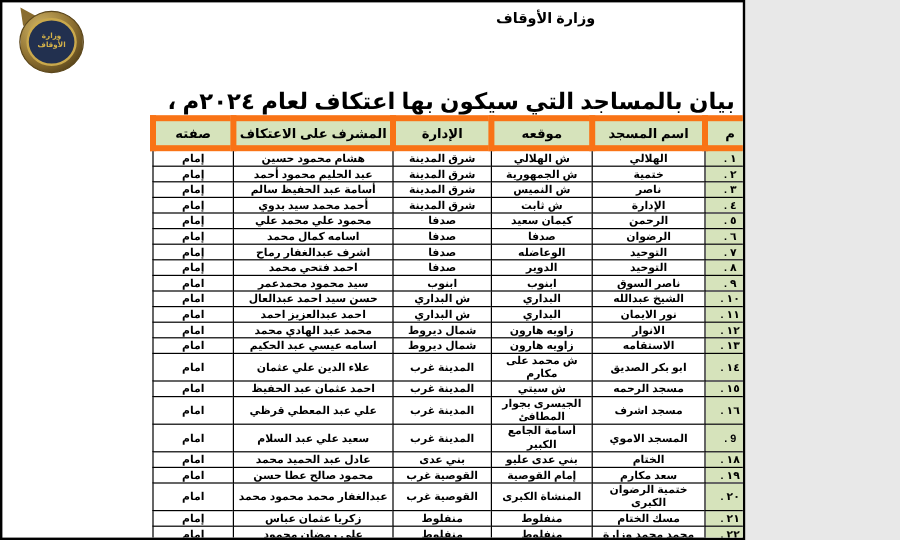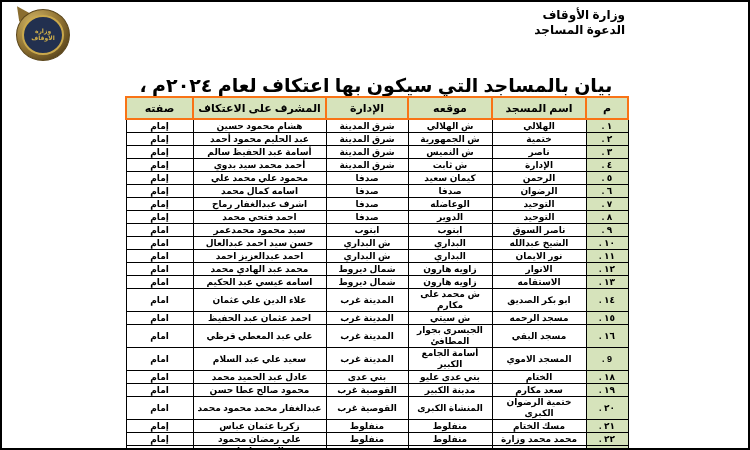--- a/index.html
+++ b/index.html
@@ -1,17 +1,17 @@
 <!DOCTYPE html>
 <html lang="ar"><head>
 <meta charset="utf-8">
 <style>
   html,body{margin:0;padding:0;background:#e8e8e8;}
   .page{
-    position:relative;width:750px;height:450px;background:#fff;
+    position:relative;width:621px;height:450px;background:#fff;
     border:2px solid #000;box-sizing:border-box;overflow:hidden;
     font-family:"Liberation Sans","DejaVu Sans",sans-serif;
   }
   
   .logo{position:absolute;top:4px;left:10px;width:64px;height:58px;}
   .logo .flag{
     position:absolute;top:-1px;left:2px;width:0;height:0;
     border-left:7px solid transparent;border-right:7px solid transparent;
     border-bottom:14px solid #8a6d2f;transform:rotate(-35deg);
   }
@@ -42,21 +42,21 @@
     position:absolute;top:94px;left:123px;width:502px;
     border-collapse:collapse;direction:rtl;table-layout:fixed;
   }
   table.mosques col.w0{width:42px;}
   table.mosques col.w1{width:94px;}
   table.mosques col.w2{width:84px;}
   table.mosques col.w3{width:82px;}
   table.mosques col.w4{width:133px;}
   table.mosques col.w5{width:67px;}
   table.mosques th{
-    background:#d6e3bb;border:2px solid #f97316;font-size:11px;font-weight:bold;
+    background:#d6e3bb;border:5px solid #f97316;font-size:11px;font-weight:bold;
     height:20px;padding:0 2px;text-align:center;color:#000;
   }
   table.mosques td{
     border:1px solid #000;font-size:9px;font-weight:bold;text-align:center;
     padding:0 2px;height:12px;line-height:11px;color:#000;overflow:hidden;
   }
   table.mosques td.num{background:#d6e3bb;}
 </style>
 </head>
 <body>
@@ -64,21 +64,20 @@
 <div class="page">
 
   <div class="logo">
     <div class="flag"></div>
     <div class="ring"></div>
     <div class="inner">وزارة الأوقاف</div>
   </div>
 
   <div class="letterhead">
     <div>وزارة الأوقاف</div>
-    <div>الدعوة المساجد</div>
   </div>
 
   <div class="doc-title">بيان بالمساجد التي سيكون بها اعتكاف لعام ٢٠٢٤م ، ١٤٤٥هـ</div>
 
   <table class="mosques">
     <colgroup>
       <col class="w0">
         <col class="w1">
         <col class="w2">
         <col class="w3">
@@ -211,21 +210,21 @@
         <tr>
           <td class="num">١٥ .</td>
           <td>مسجد الرحمه</td>
           <td>ش سيتي</td>
           <td>المدينة غرب</td>
           <td>احمد عثمان عبد الحفيظ</td>
           <td>امام</td>
         </tr>
         <tr>
           <td class="num">١٦ .</td>
-          <td>مسجد البقي</td>
+          <td>مسجد اشرف</td>
           <td>الجيسرى بجوار المطافئ</td>
           <td>المدينة غرب</td>
           <td>علي عبد المعطي قرظي</td>
           <td>امام</td>
         </tr>
         <tr>
           <td class="num">9 .</td>
           <td>المسجد الاموي</td>
           <td>أسامة الجامع الكبير</td>
           <td>المدينة غرب</td>
@@ -236,21 +235,21 @@
           <td class="num">١٨ .</td>
           <td>الختام</td>
           <td>بني عدى عليو</td>
           <td>بني عدى</td>
           <td>عادل عبد الحميد محمد</td>
           <td>امام</td>
         </tr>
         <tr>
           <td class="num">١٩ .</td>
           <td>سعد مكارم</td>
-          <td>مدينة الكبير</td>
+          <td>إمام القوصية</td>
           <td>القوصية غرب</td>
           <td>محمود صالح عطا حسن</td>
           <td>امام</td>
         </tr>
         <tr>
           <td class="num">٢٠ .</td>
           <td>ختمية الرضوان الكبرى</td>
           <td>المنشاة الكبرى</td>
           <td>القوصية غرب</td>
           <td>عبدالغفار محمد محمود محمد</td>

